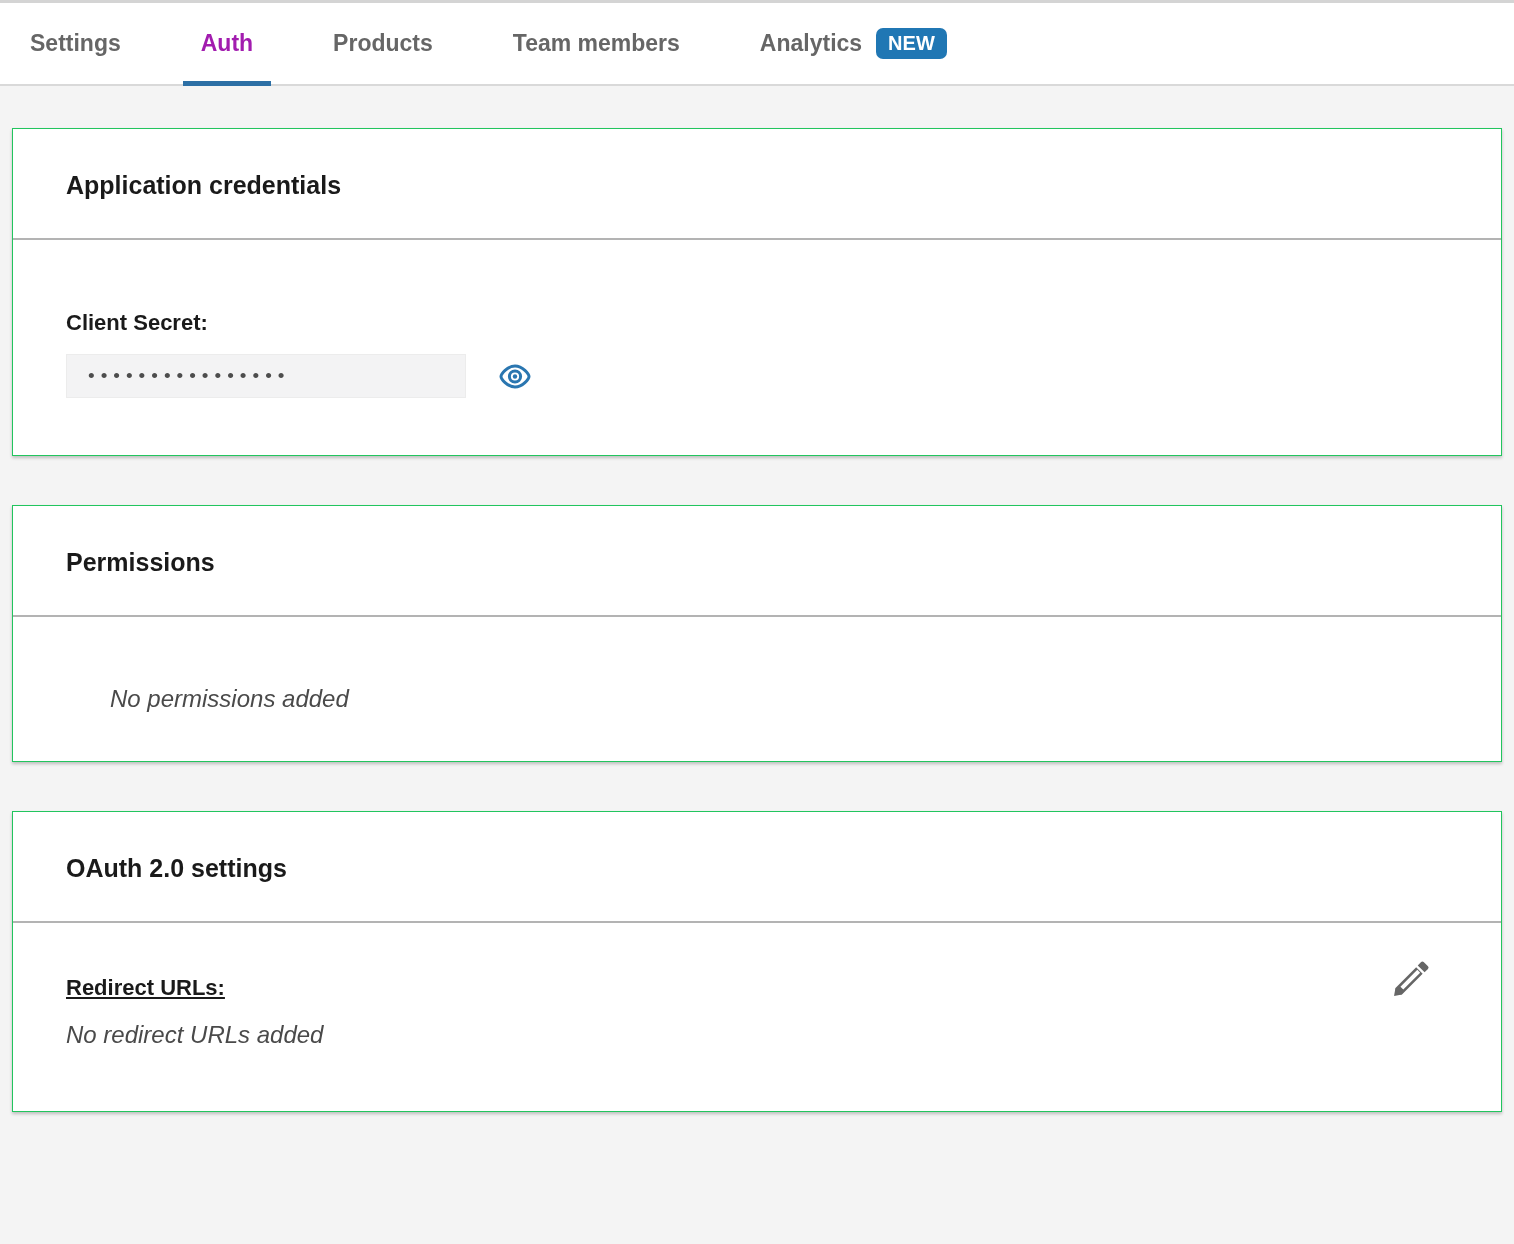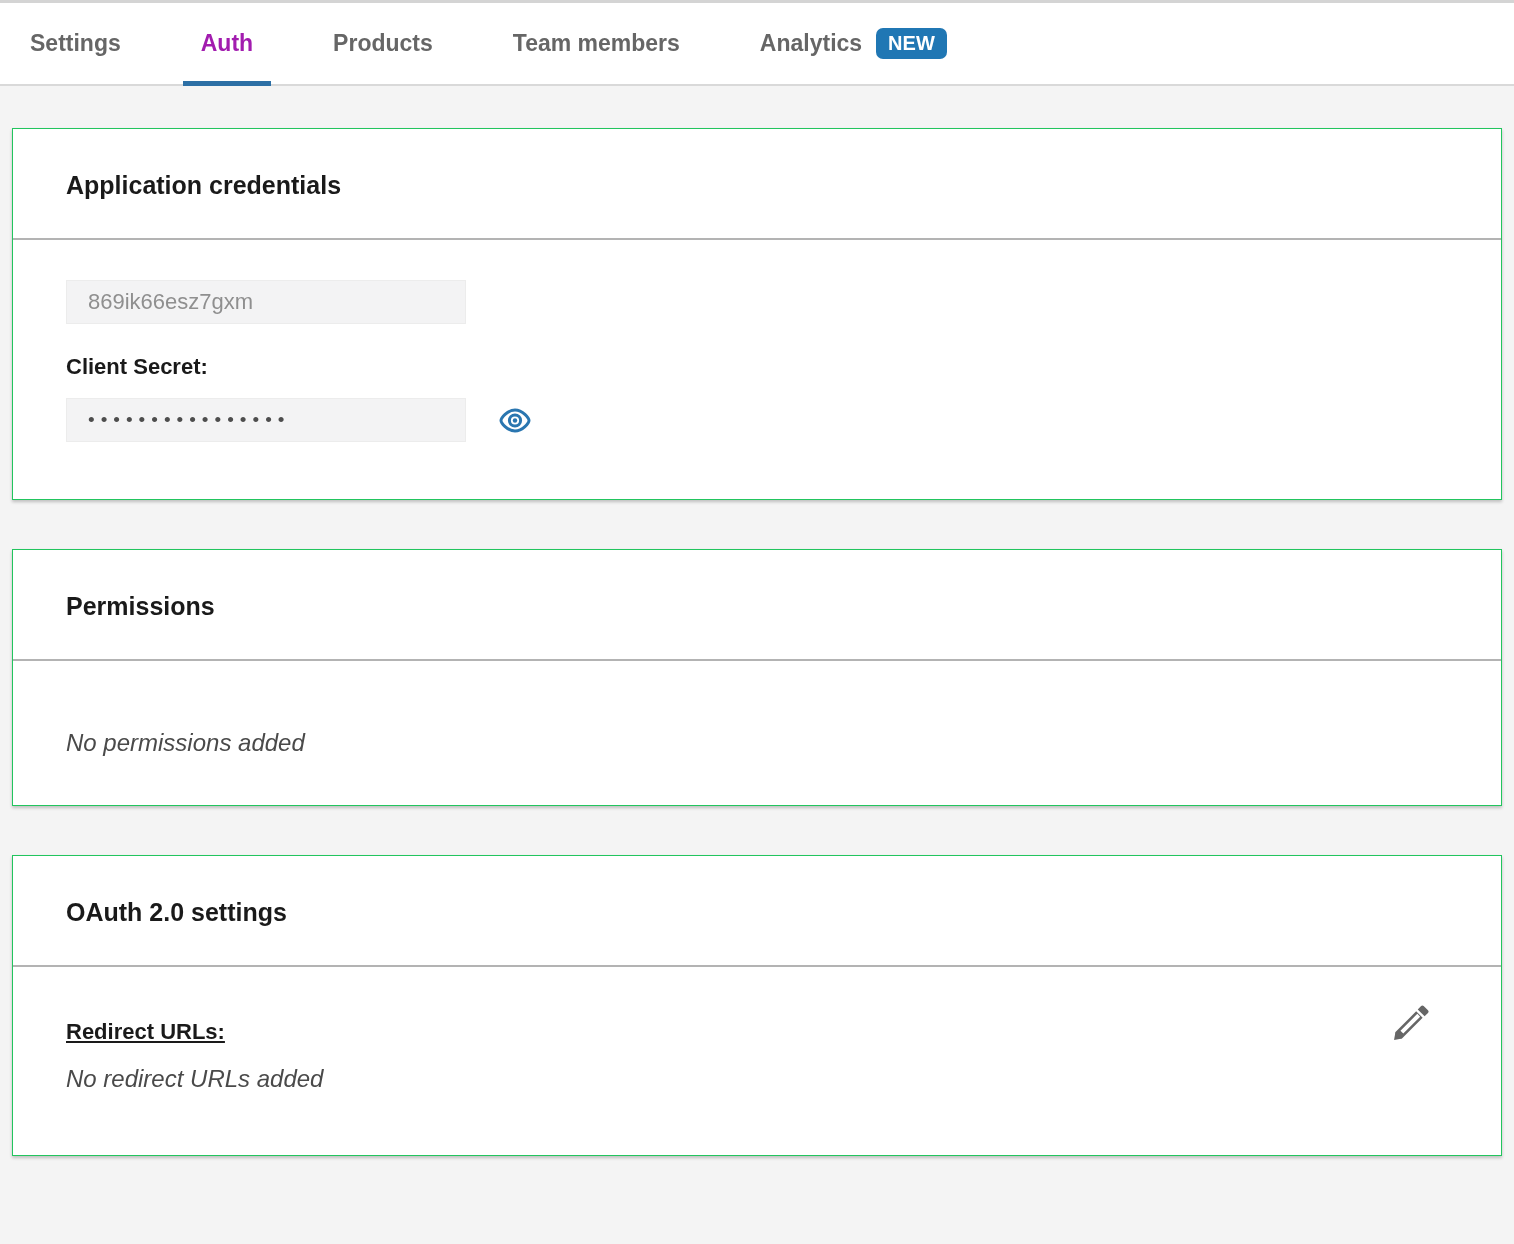--- a/index.html
+++ b/index.html
@@ -98,21 +98,21 @@
   .gap-lg { height: 30px; }
   .eye-btn {
     margin-left: 33px;
     width: 32px; height: 28px;
     display: flex; align-items: center; justify-content: center;
     cursor: pointer;
     background: none; border: none; padding: 0;
   }
 
   
-  .perm-body { padding: 68px 0 48px 53px; }
+  .perm-body { padding: 68px 0 48px 53px; margin-left: 44px; }
   .empty-text {
     font-size: 24px;
     font-style: italic;
     color: #4a4a4a;
   }
 
   
   .oauth-body {
     position: relative;
     padding: 52px 0 62px 53px;
@@ -156,21 +156,20 @@
   </div>
 </nav>
 
 <main class="content">
 
   <section class="card">
     <div class="card-header">
       <span class="card-title">Application credentials</span>
     </div>
     <div class="cred-body">
-      <div class="field-input">869ik66esz7gxm</div>
 
       <div class="gap-lg"></div>
 
       <div class="field-label">Client Secret:</div>
       <div class="secret-row">
         <div class="field-input masked">••••••••••••••••</div>
         <button class="eye-btn">
           <span style="display:flex;">
             <svg width="32" height="27" viewBox="0 0 32 27" fill="none">
               <path d="M16 3 C8.2 3 2 11.2 2 13.5 C2 15.8 8.2 24 16 24 C23.8 24 30 15.8 30 13.5 C30 11.2 23.8 3 16 3 Z" stroke="#2a76b0" stroke-width="3" fill="none"></path>

